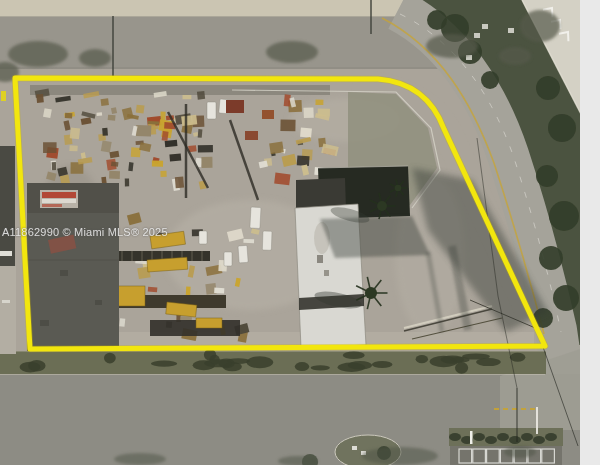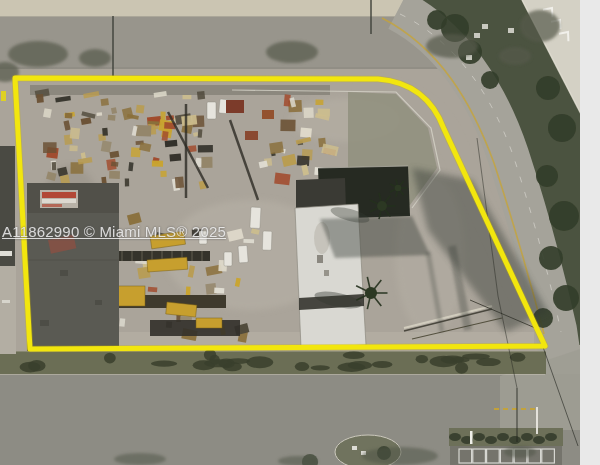--- a/index.html
+++ b/index.html
@@ -1,24 +1,24 @@
 <!DOCTYPE html>
 <html style="--c-ground: #aaa49a; --c-ground_light: #b8b2a7; --c-sand: #cbc5b2; --c-road_top: #98958c; --c-road_curved: #a5a39a; --c-road_bottom: #8d8c84; --c-grass_dark: #4b5340; --c-grass_medium: #6b6e55; --c-grass_pale: #8e8e7c; --c-roof_dark: #5a5a53; --c-roof_white: #d9d8d2; --c-building_dark: #262a22; --c-shadow: #333830; --c-line_yellow: #c8a433; --c-white: #f2f1ec; --c-margin_strip: #e9e9e9;"><head>
 <meta charset="utf-8">
 <style>
   html,body{margin:0;padding:0;background:#fff;}
   .stage{position:relative;width:600px;height:465px;overflow:hidden;
          font-family:"Liberation Sans",sans-serif;}
   svg{position:absolute;left:0;top:0;display:block;}
   .watermark{
     position:absolute;left:2px;top:226px;width:140px;
-    font-size:15px;line-height:12px;letter-spacing:.2px;
+    font-size:11px;line-height:12px;letter-spacing:.2px;
     color:rgba(255,255,255,.78);
     text-shadow:0 0 2px rgba(80,80,80,.9);
-    pointer-events:none;white-space:nowrap;text-decoration:underline;
+    pointer-events:none;white-space:nowrap;
   }
 </style>
 </head>
 <body>
 
 <div class="stage">
   <svg width="600" height="465" viewBox="0 0 600 465">
     <defs>
       <filter id="b1" x="-40%" y="-40%" width="180%" height="180%">
           <feGaussianBlur stdDeviation="0.7"></feGaussianBlur>

